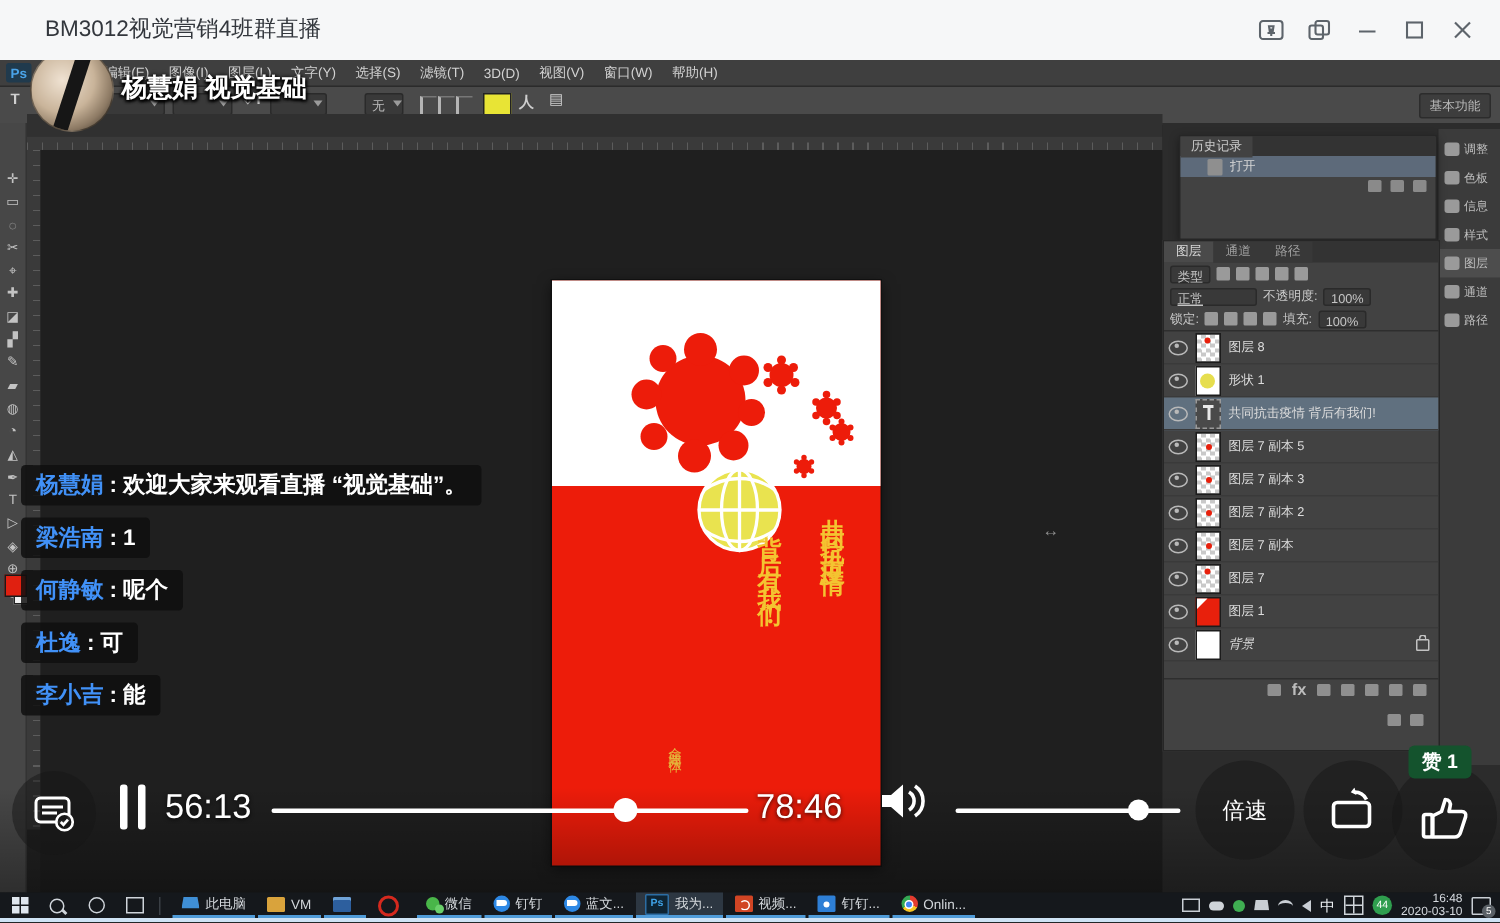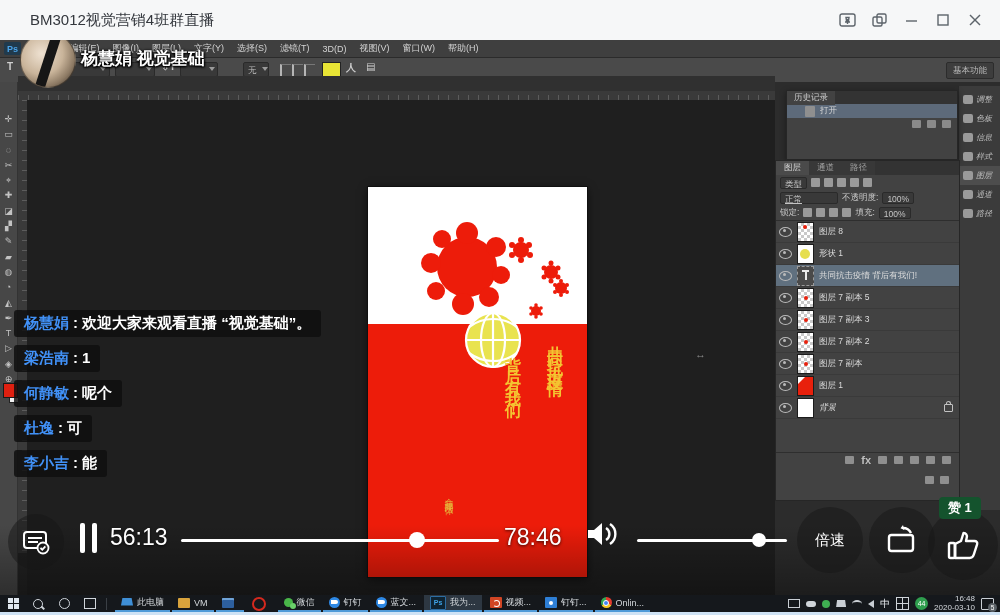--- a/index.html
+++ b/index.html
@@ -47,21 +47,21 @@
   .poster{position:absolute;left:341px;top:87px;width:219px;height:390px;background:#ed1c0a;box-shadow:0 0 0 1px #101010,0 2px 9px rgba(0,0,0,.6);}
   .poster-top{position:absolute;left:0;top:0;width:219px;height:137px;background:#ffffff;}
   .poster-art{position:absolute;left:0;top:0;}
   .v-text{writing-mode:vertical-rl;text-orientation:upright;font-family:"DejaVu Serif",serif;color:#f4c431;font-weight:bold;}
   .slogan-r{position:absolute;left:176px;top:146px;height:150px;font-size:16px;letter-spacing:7px;}
   .slogan-l{position:absolute;left:134px;top:158px;height:180px;font-size:16px;letter-spacing:11px;}
   .seal{position:absolute;left:74px;top:304px;height:70px;font-size:9px;letter-spacing:2px;color:#e5b53b;font-weight:normal;}
   
   .panelbg{position:absolute;left:775px;top:42px;width:225px;height:513px;background:#2c2c2c;}
   .dock{position:absolute;left:958px;top:46px;width:42px;height:424px;background:#3b3b3b;border-left:1px solid #2a2a2a;padding-top:4px;box-sizing:border-box;}
-  .dock-item{display:flex;align-items:center;height:19px;padding-left:4px;gap:3px;font-style:italic;}
+  .dock-item{display:flex;align-items:center;height:19px;padding-left:4px;gap:3px;}
   .dock-item.active{background:#4d4d4d;}
   .dicon{width:10px;height:9px;background:#9a9a9a;border-radius:2px;flex:none;}
   .dlabel{font-size:8px;color:#bdbdbd;white-space:nowrap;overflow:hidden;width:24px;}
   .history{position:absolute;left:786px;top:50px;width:170px;height:68px;background:#424242;border:1px solid #262626;box-shadow:0 2px 6px rgba(0,0,0,.4);}
   .hist-head{height:13px;background:#333;display:flex;align-items:center;}
   .hist-tab{background:#424242;color:#cacaca;font-size:8.5px;padding:1px 7px;}
   .hist-row{display:flex;align-items:center;height:23px;gap:5px;padding-left:4px;}
   .hist-row.sel{height:14px;background:#5d6a7a;}
   .snap-thumb{width:13px;height:17px;background:linear-gradient(#fff 40%,#ed1c0a 40%);border:1px solid #1d1d1d;flex:none;}
   .hist-doc{width:10px;height:11px;background:#8f8f8f;border-radius:1px;flex:none;margin-left:14px;}
@@ -425,20 +425,25 @@
             <span class="lth th-checker spk spk-mid"></span>
             <span class="lname">图层 7 副本 2</span>
           </div>
         <div class="lrow">
             <span class="eye"></span>
             <span class="lth th-checker spk spk-mid"></span>
             <span class="lname">图层 7 副本</span>
           </div>
         <div class="lrow">
             <span class="eye"></span>
+            <span class="lth th-checker spk"></span>
+            <span class="lname">图层 7</span>
+          </div>
+        <div class="lrow">
+            <span class="eye"></span>
             <span class="lth th-red"></span>
             <span class="lname">图层 1</span>
           </div>
         <div class="lrow">
             <span class="eye"></span>
             <span class="lth"></span>
             <span class="lname it">背景</span>
             <span class="locksym"></span>
           </div>
       </div>

